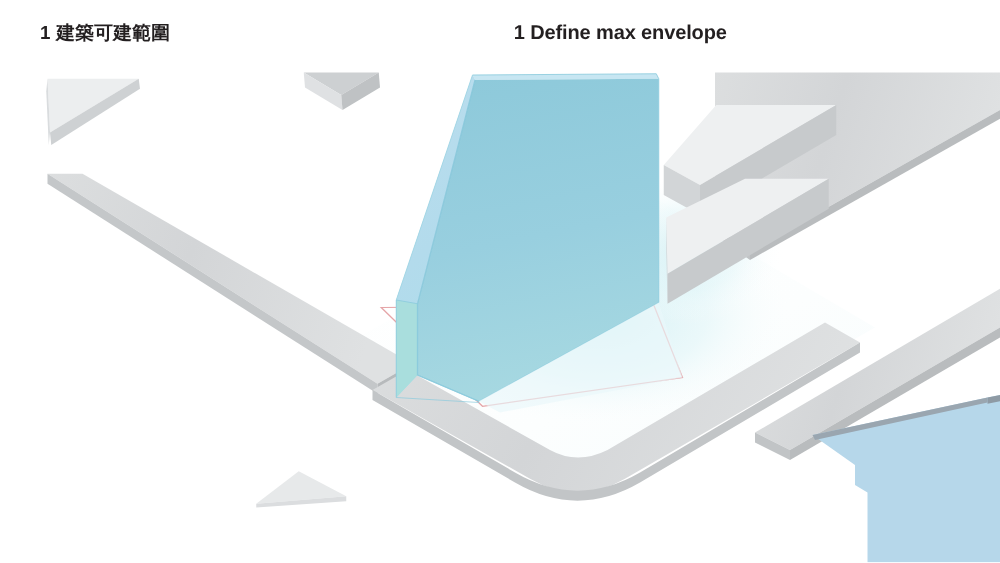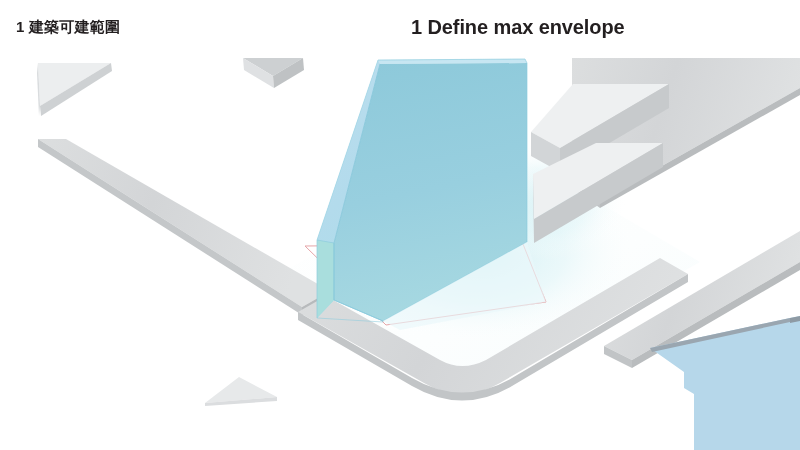--- a/index.html
+++ b/index.html
@@ -24,29 +24,29 @@
 
   
   .title {
     position: absolute;
     font-weight: 700;
     color: #231f20;
     white-space: nowrap;
     letter-spacing: 0.2px;
   }
   #title-cn {
-    left: 16px;
+    left: 32px;
     top: 17px;
     font-size: 15px;
     line-height: 20px;
   }
   #title-en {
     left: 411px;
     top: 16px;
-    font-size: 20px;
+    font-size: 16px;
     line-height: 22px;
     letter-spacing: -0.1px;
   }
 
   
   #scene {
     position: absolute;
     left: 0;
     top: 0;
     width: 800px;

